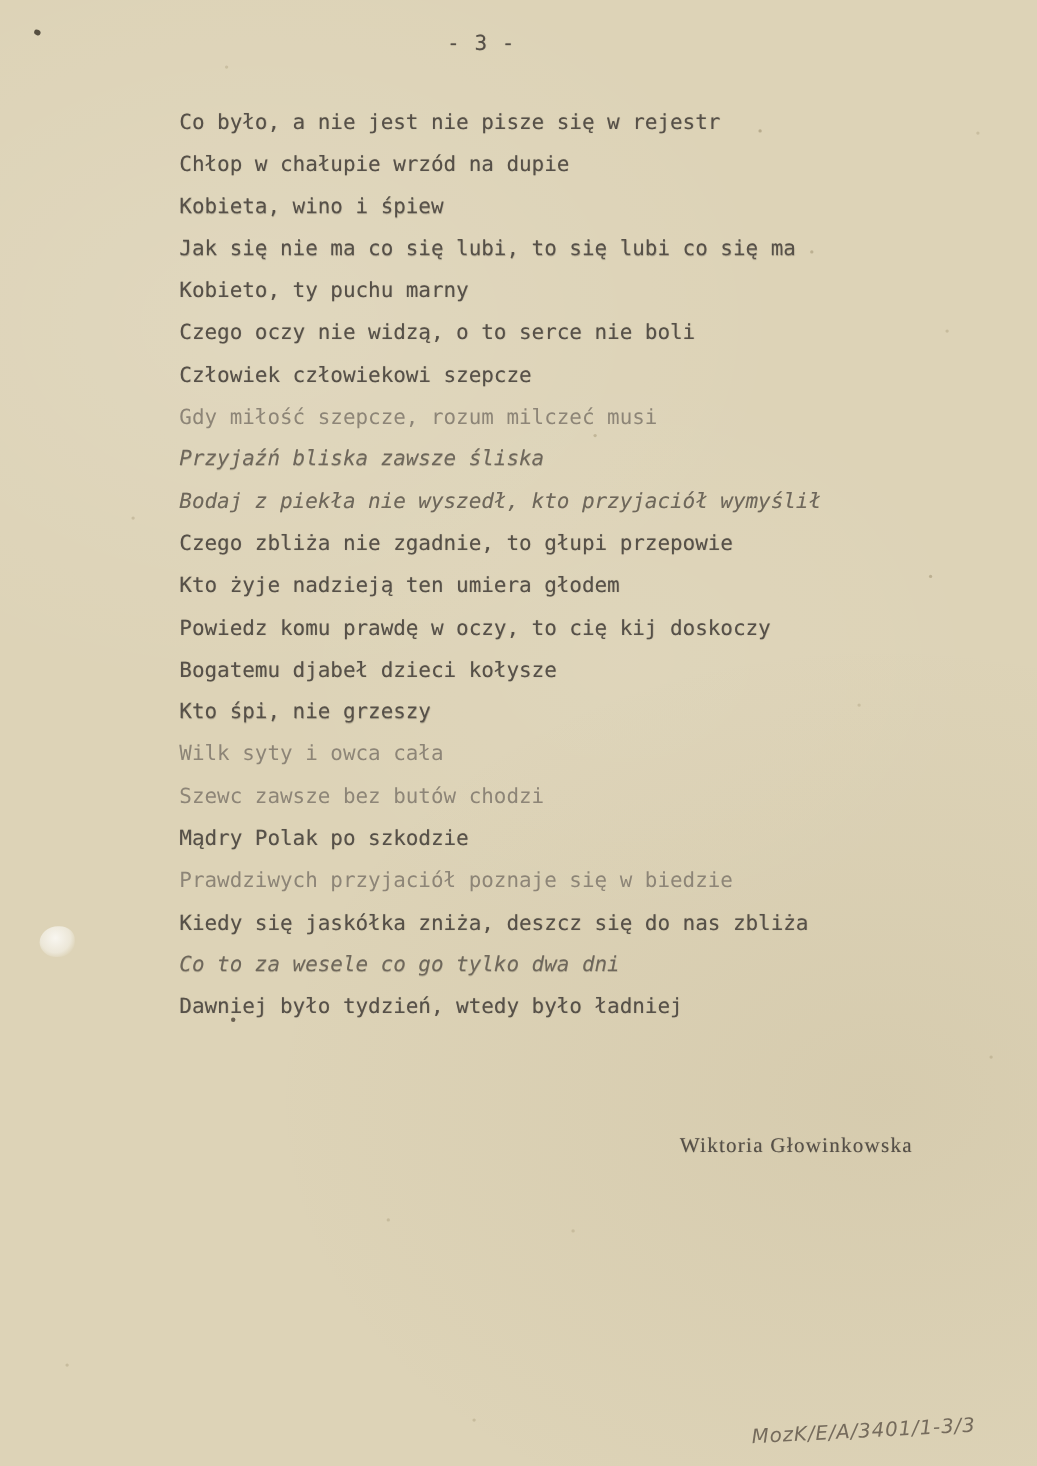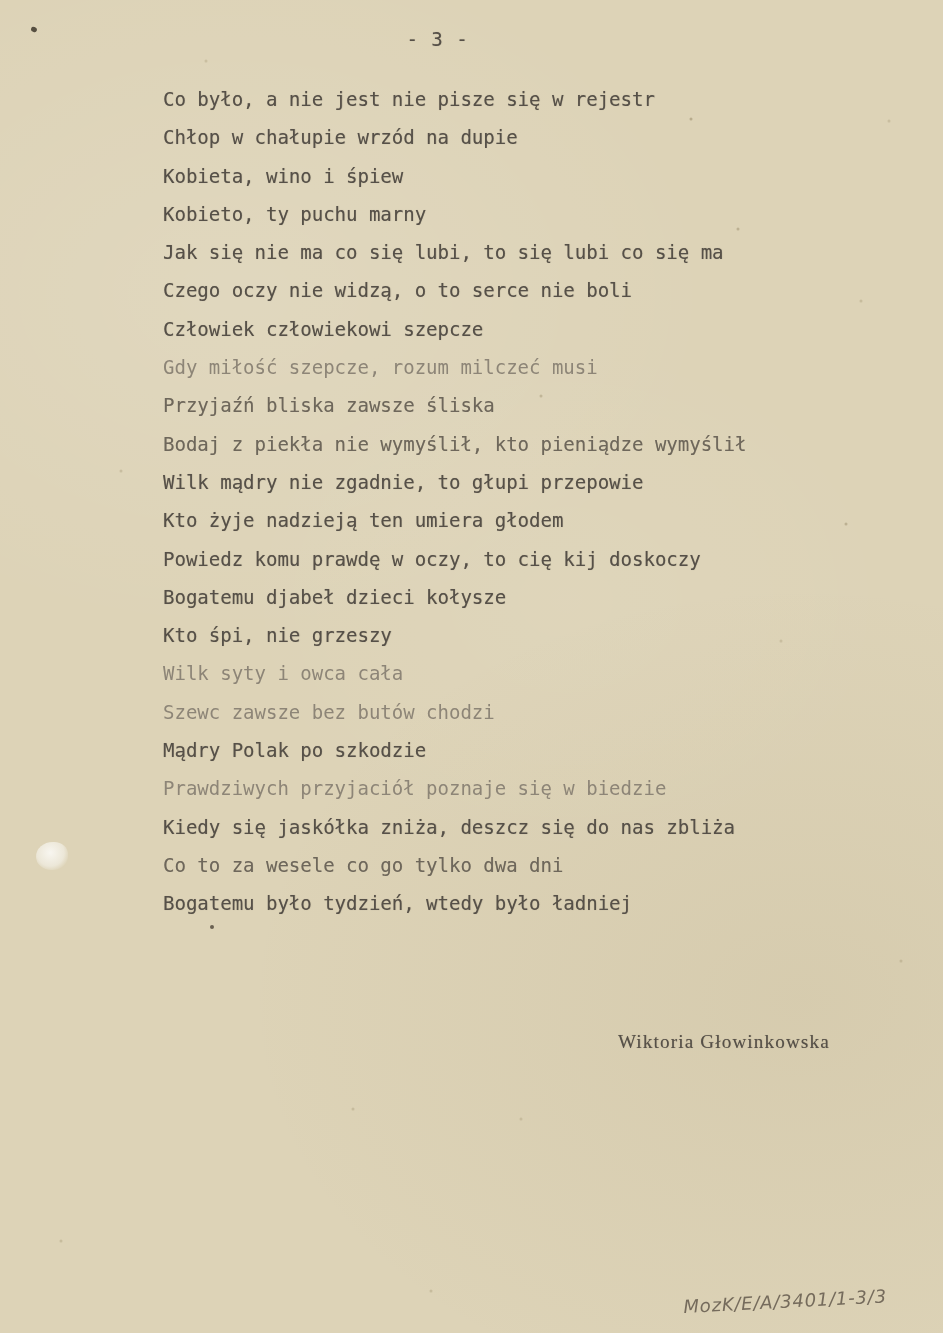--- a/index.html
+++ b/index.html
@@ -31,39 +31,39 @@
     top: 28px; left: 0; width: 100%;
     text-align: center;
     transform: translateX(-34px);
     font-size: 19px;
     letter-spacing: 1px;
     color: var(--ink);
     text-shadow: 0.3px 0.3px 0.7px rgba(70,64,54,0.45);
   }
   .proverb-list {
     position: absolute;
-    left: 163px; top: 80px;
+    left: 163px; top: 92px;
     width: 720px;
   }
   .line {
     height: 38.3px;
     line-height: 38.3px;
     font-size: 19px;
     white-space: pre;
     color: var(--ink);
     text-shadow: 0.3px 0.3px 0.7px rgba(70,64,54,0.40);
   }
   
   .line:nth-child(8),
   .line:nth-child(16),
   .line:nth-child(17),
   .line:nth-child(19) { color: var(--ink-faded); text-shadow: none; }
   .line:nth-child(9),
   .line:nth-child(10),
-  .line:nth-child(21) { color: var(--ink-mid); text-shadow: 0.2px 0.2px 0.5px rgba(90,83,70,0.3); }
+  .line:nth-child(21) { color: var(--ink-mid); text-shadow: 0.2px 0.2px 0.5px rgba(90,83,70,0.3); font-style: italic; }
   .signature {
     position: absolute;
     left: 618px; top: 1031px;
     font-size: 19px;
     letter-spacing: 1.2px;
     color: var(--ink);
     text-shadow: 0.3px 0.3px 0.7px rgba(70,64,54,0.45);
     font-family: Liberation Serif, serif;
   }
   .archival-ref {
@@ -129,39 +129,39 @@
 <body>
 
 <div class="paper">
 
   <div class="page-number">- 3 -</div>
 
   <div class="proverb-list">
       <div class="line">Co było, a nie jest nie pisze się w rejestr</div>
       <div class="line">Chłop w chałupie wrzód na dupie</div>
       <div class="line">Kobieta, wino i śpiew</div>
+      <div class="line">Jak się nie ma co się lubi, to się lubi co się ma</div>
       <div class="line">Kobieto, ty puchu marny</div>
-      <div class="line">Jak się nie ma co się lubi, to się lubi co się ma</div>
       <div class="line">Czego oczy nie widzą, o to serce nie boli</div>
       <div class="line">Człowiek człowiekowi szepcze</div>
       <div class="line">Gdy miłość szepcze, rozum milczeć musi</div>
       <div class="line">Przyjaźń bliska zawsze śliska</div>
-      <div class="line">Bodaj z piekła nie wymyślił, kto pieniądze wymyślił</div>
-      <div class="line">Wilk mądry nie zgadnie, to głupi przepowie</div>
+      <div class="line">Bodaj z piekła nie wyszedł, kto przyjaciół wymyślił</div>
+      <div class="line">Czego zbliża nie zgadnie, to głupi przepowie</div>
       <div class="line">Kto żyje nadzieją ten umiera głodem</div>
       <div class="line">Powiedz komu prawdę w oczy, to cię kij doskoczy</div>
       <div class="line">Bogatemu djabeł dzieci kołysze</div>
       <div class="line">Kto śpi, nie grzeszy</div>
       <div class="line">Wilk syty i owca cała</div>
       <div class="line">Szewc zawsze bez butów chodzi</div>
       <div class="line">Mądry Polak po szkodzie</div>
       <div class="line">Prawdziwych przyjaciół poznaje się w biedzie</div>
       <div class="line">Kiedy się jaskółka zniża, deszcz się do nas zbliża</div>
       <div class="line">Co to za wesele co go tylko dwa dni</div>
-      <div class="line">Bogatemu było tydzień, wtedy było ładniej</div>
+      <div class="line">Dawniej było tydzień, wtedy było ładniej</div>
     </div>
 
   <div class="signature">Wiktoria Głowinkowska</div>
 
   <div class="archival-ref">MozK/E/A/3401/1-3/3</div>
 
   <div class="white-blob"></div>
   <div class="speck-dark"></div>
   <div class="speck-dot"></div>
   <div class="fiber-specks"></div>

